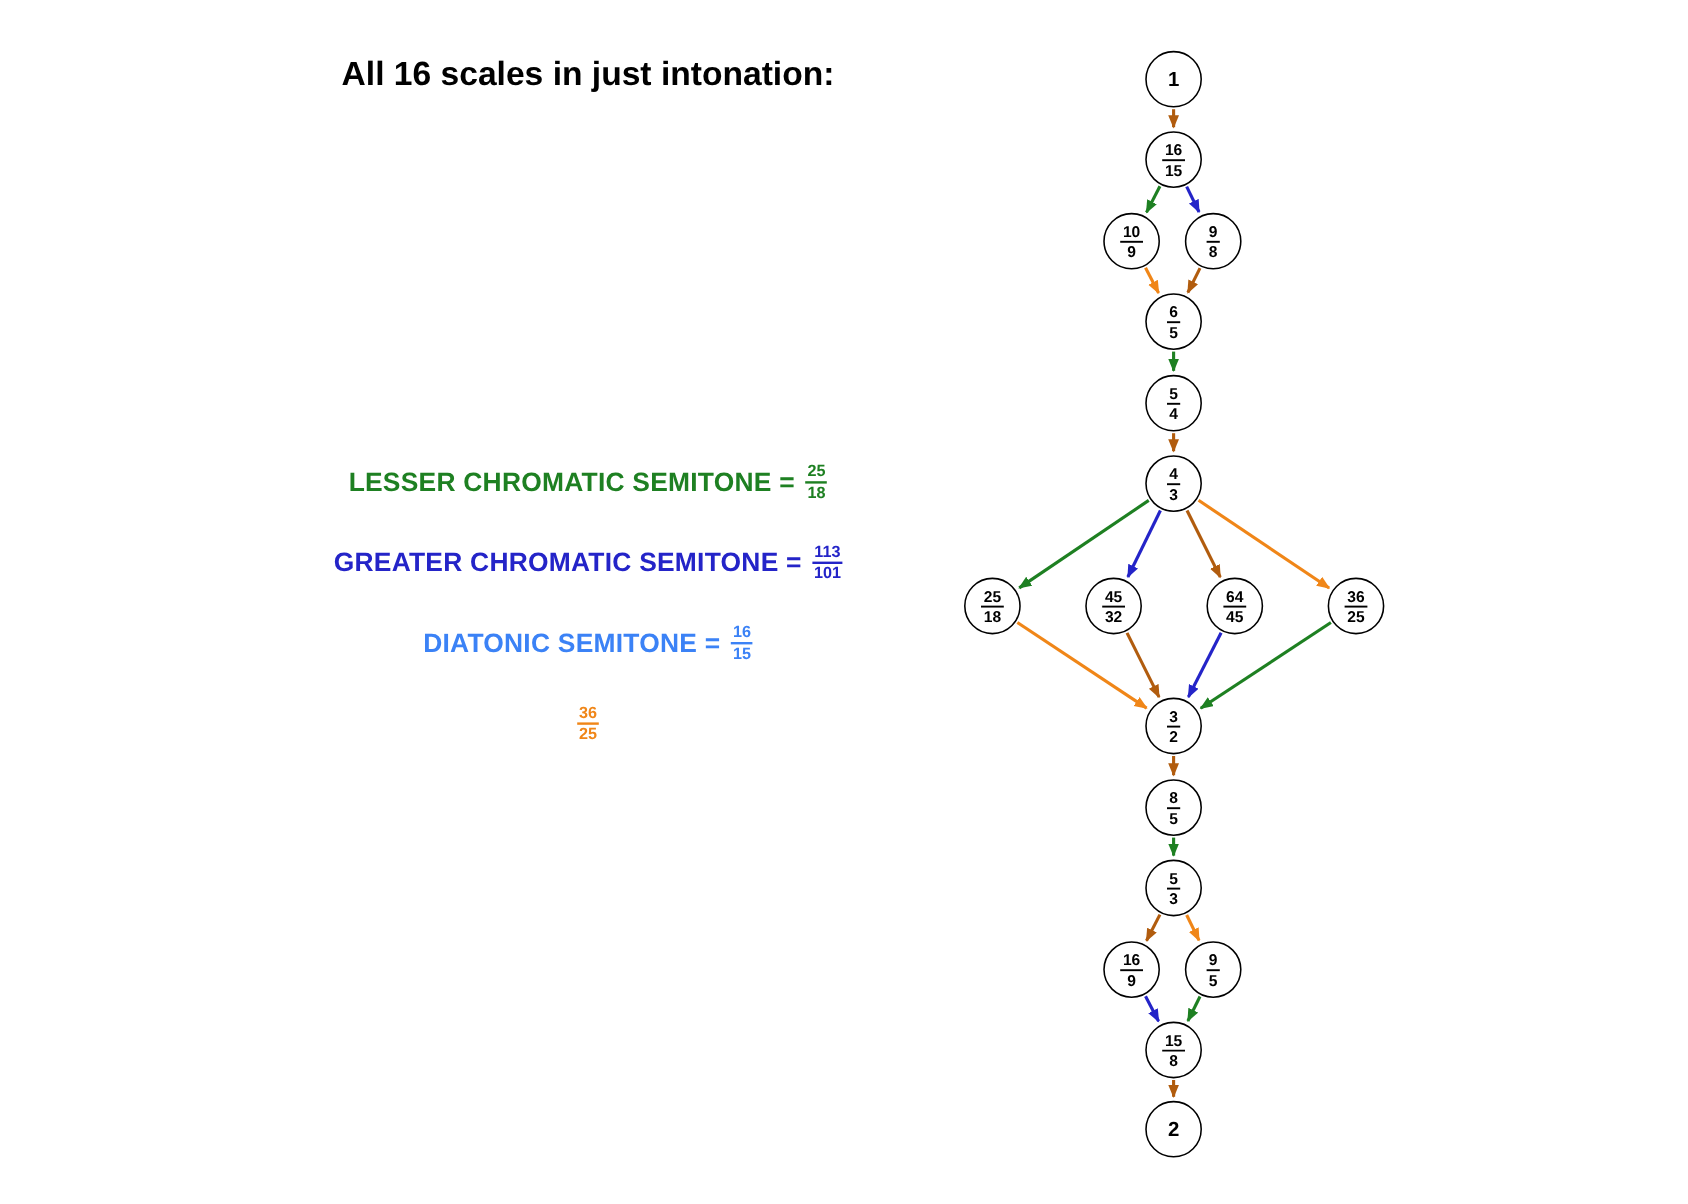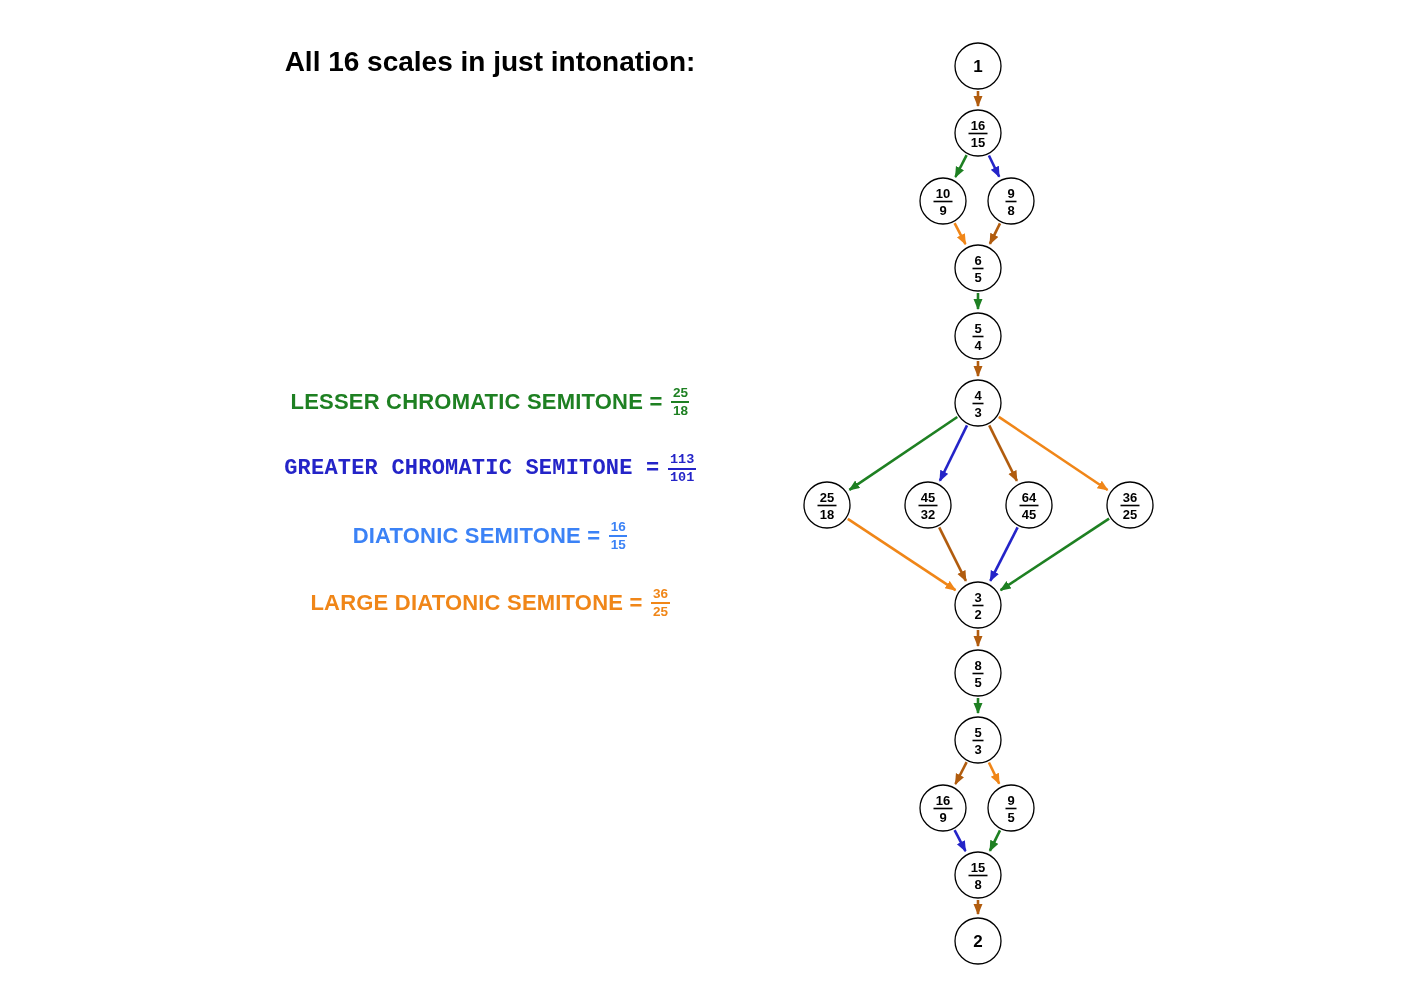--- a/index.html
+++ b/index.html
@@ -60,36 +60,35 @@
   <div class="title">All 16 scales in just intonation:</div>
 
   <div class="legend">
     <div class="legend-row" style="color: rgb(30, 128, 34);">
       <span class="legend-label">LESSER CHROMATIC SEMITONE =</span>
       <span class="frac">
         <span class="num">25</span>
         <span class="den">18</span>
       </span>
     </div>
-    <div class="legend-row" style="color: rgb(36, 36, 200); font-family: Liberation Mono, monospace;">
+    <div class="legend-row" style="color: rgb(36, 36, 200);">
       <span class="legend-label">GREATER CHROMATIC SEMITONE =</span>
       <span class="frac">
         <span class="num">113</span>
         <span class="den">101</span>
       </span>
     </div>
     <div class="legend-row" style="color: #3b82f6;">
       <span class="legend-label">DIATONIC SEMITONE =</span>
       <span class="frac">
         <span class="num">16</span>
         <span class="den">15</span>
       </span>
     </div>
     <div class="legend-row" style="color: rgb(240, 134, 24);">
-      <span class="legend-label">LARGE DIATONIC SEMITONE =</span>
       <span class="frac">
         <span class="num">36</span>
         <span class="den">25</span>
       </span>
     </div>
   </div>
 
   <svg id="graph" width="1407" height="1003">
       <defs>
         <marker id="arrow-lesser" markerWidth="13" markerHeight="11" refX="10" refY="4.5" orient="auto" markerUnits="userSpaceOnUse">

